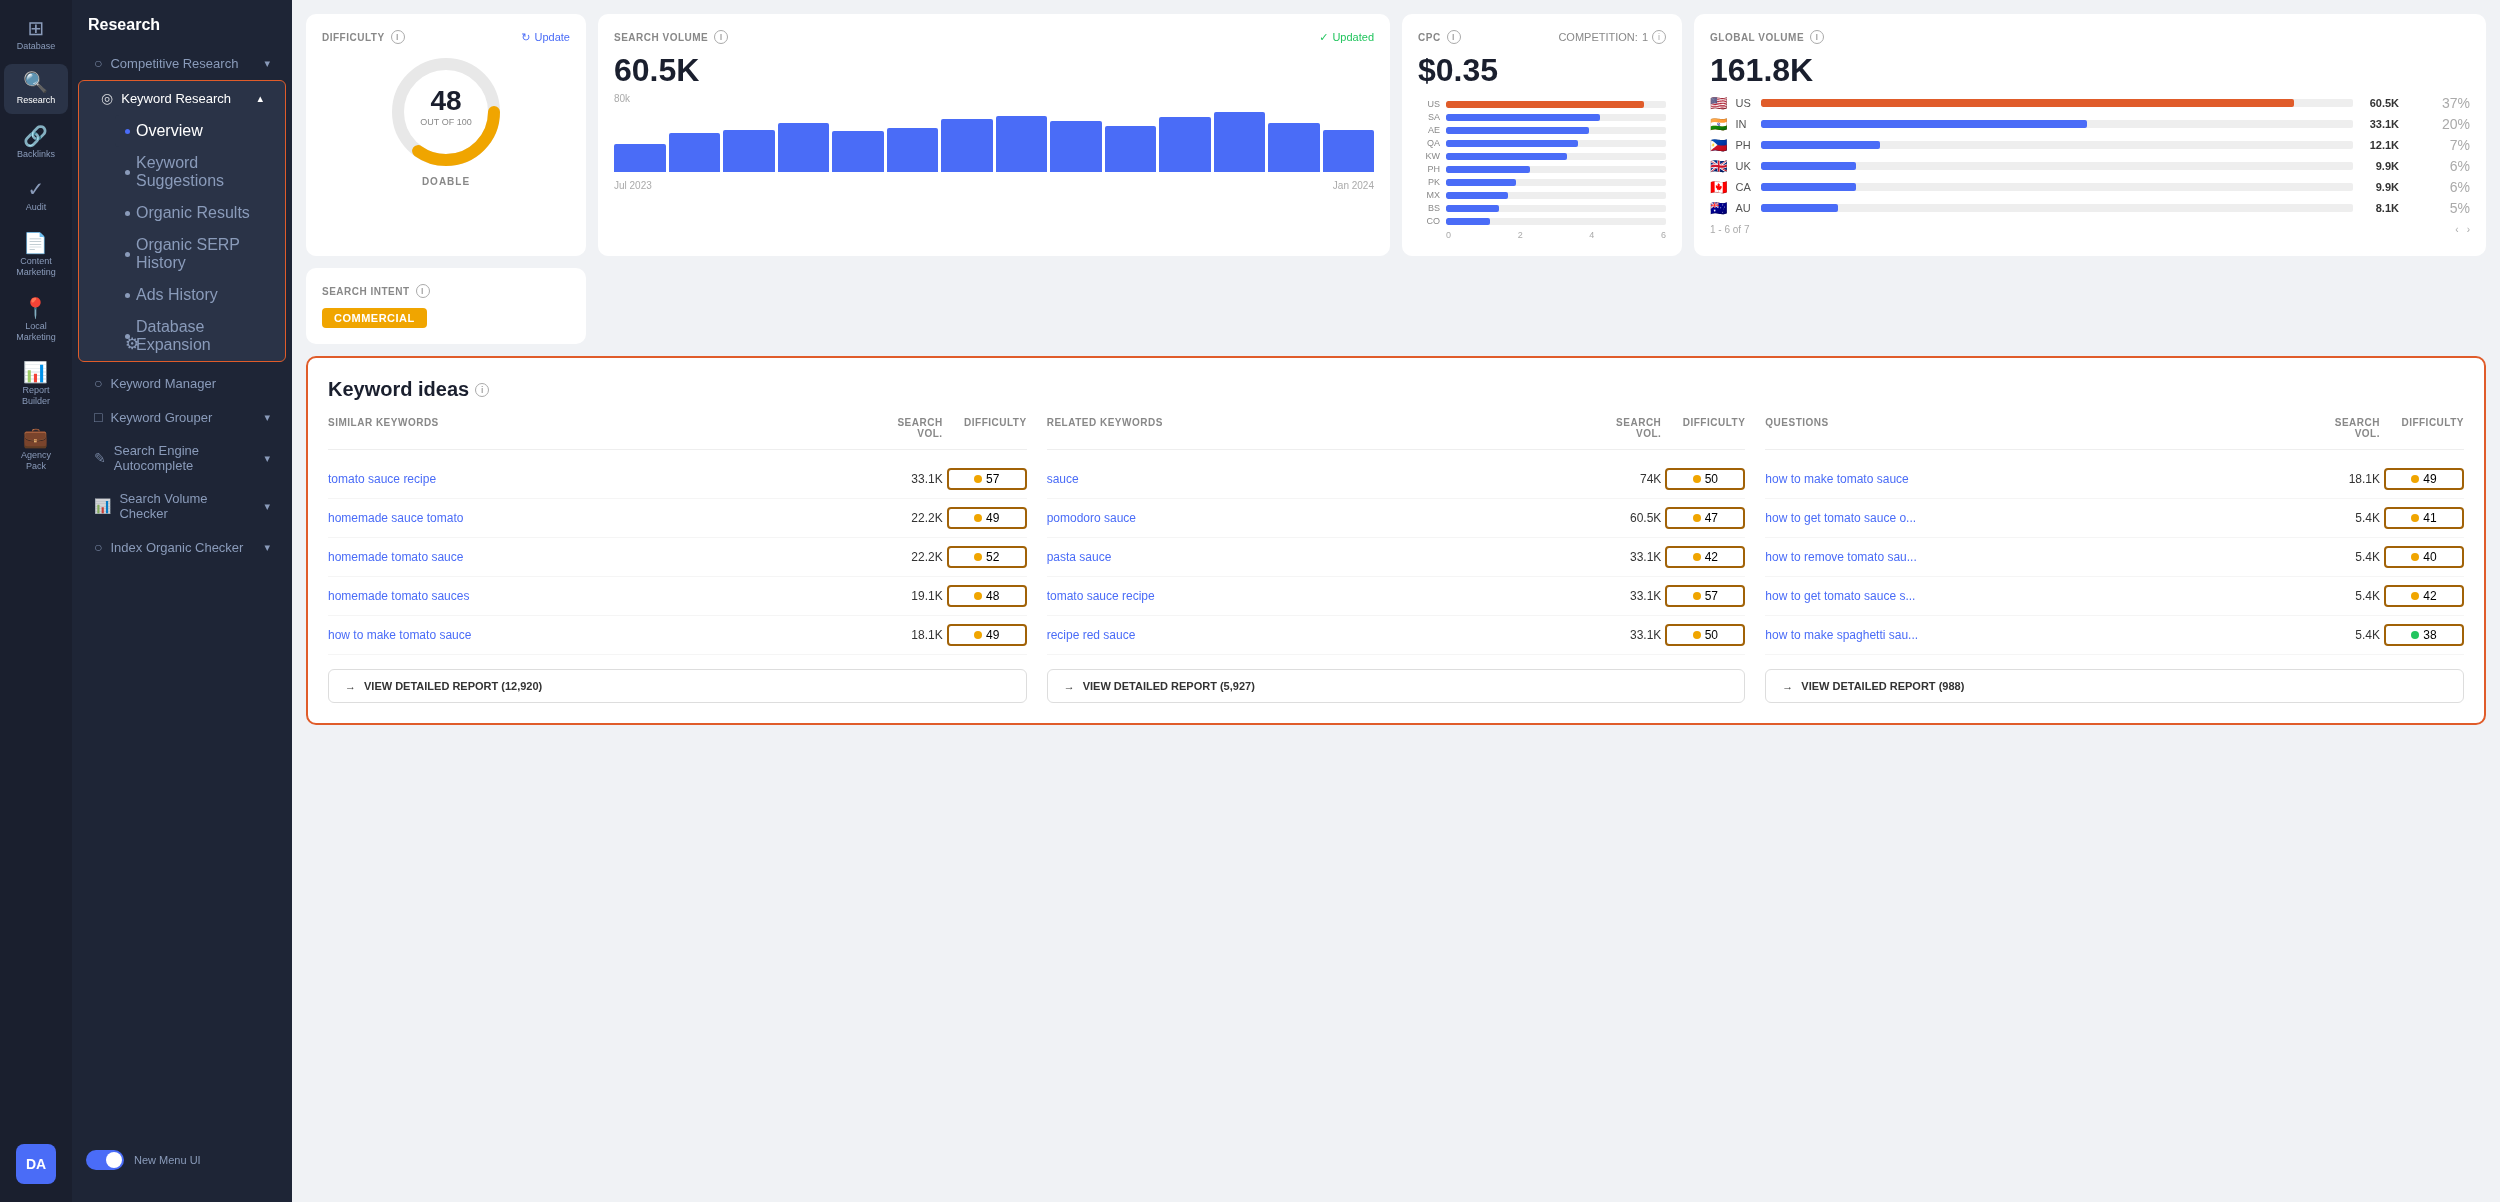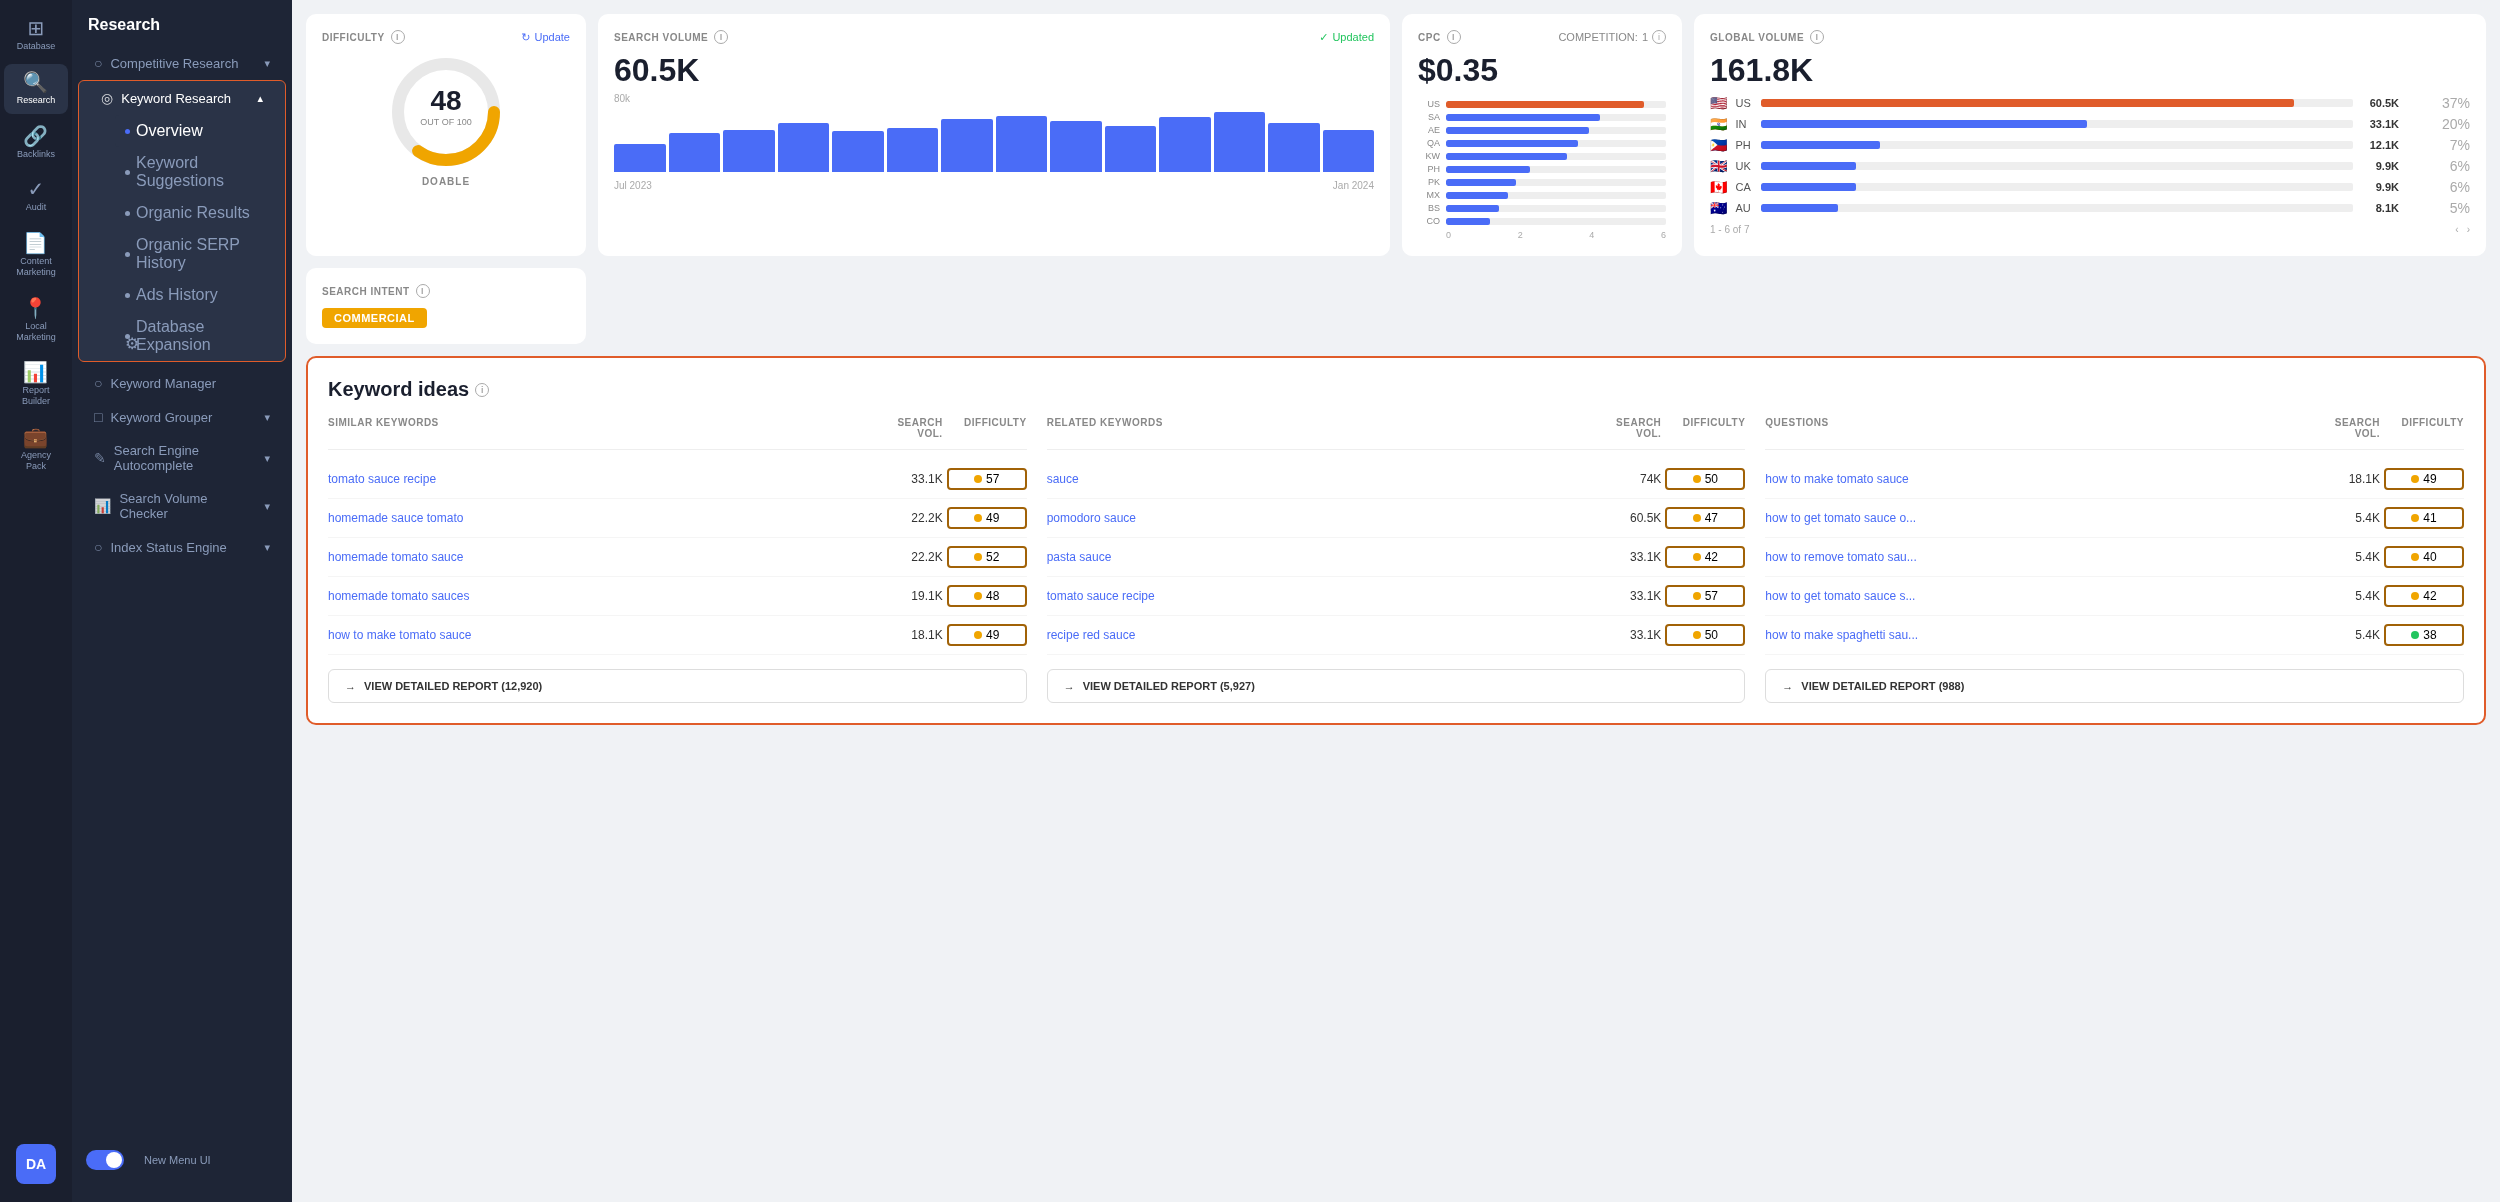--- a/index.html
+++ b/index.html
@@ -27,21 +27,21 @@
     .nav-item .nav-icon { font-size: 14px; opacity: 0.8; }
     .nav-item .nav-chevron { margin-left: auto; font-size: 11px; }
     .nav-sub { padding-left: 36px; }
     .nav-sub-item { display: flex; align-items: center; gap: 6px; padding: 7px 10px; color: #8a9bba; font-size: 16px; cursor: pointer; border-radius: 4px; }
     .nav-sub-item.active { color: #fff; background: #2a3347; }
     .nav-sub-item .dot { width: 5px; height: 5px; border-radius: 50%; background: #8a9bba; flex-shrink: 0; }
     .nav-sub-item.active .dot { background: #4a6cf7; }
     .active-keyword-box { background: #2a3347; border: 1.5px solid #e05c2a; border-radius: 6px; margin: 0 6px; }
 
     
-    .toggle-section { padding: 12px 14px; display: flex; align-items: center; gap: 20px; margin-top: auto; }
+    .toggle-section { padding: 12px 14px; display: flex; align-items: center; gap: 10px; margin-top: auto; }
     .toggle { width: 38px; height: 20px; background: #4a6cf7; border-radius: 10px; position: relative; cursor: pointer; flex-shrink: 0; }
     .toggle-knob { width: 16px; height: 16px; background: white; border-radius: 50%; position: absolute; top: 2px; right: 2px; }
     .toggle-label { color: #8a9bba; font-size: 11px; }
 
     
     .main-content { flex: 1; overflow-y: auto; padding: 14px; display: flex; flex-direction: column; gap: 12px; }
 
     
     .top-cards { display: grid; grid-template-columns: 280px 1fr 280px 1fr; gap: 12px; }
     .card { background: white; border-radius: 10px; padding: 16px; }
@@ -202,21 +202,21 @@
     <span>Search Engine Autocomplete</span>
     <span class="nav-chevron">▾</span>
   </div>
   <div class="nav-item">
     <span class="nav-icon">📊</span>
     <span>Search Volume Checker</span>
     <span class="nav-chevron">▾</span>
   </div>
   <div class="nav-item">
     <span class="nav-icon">○</span>
-    <span>Index Status Engine</span>
+    <span>Index Organic Checker</span>
     <span class="nav-chevron">▾</span>
   </div>
 
   <div class="toggle-section" style="margin-top:auto; padding-top:20px;">
     <div class="toggle">
       <div class="toggle-knob"></div>
     </div>
     <span class="toggle-label">New Menu UI</span>
   </div>
 </div>

